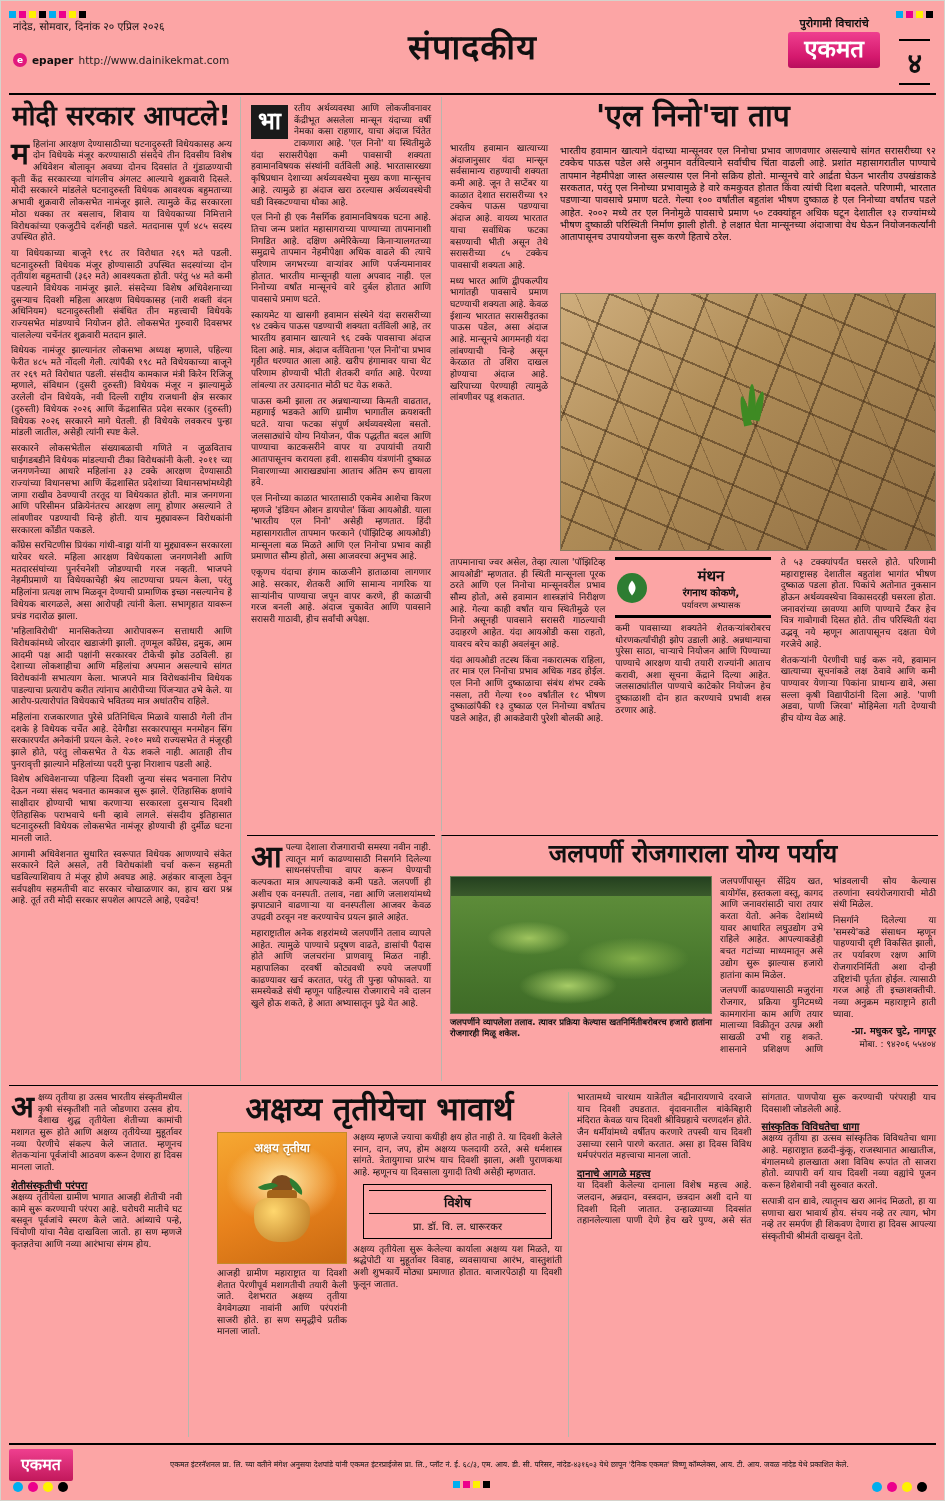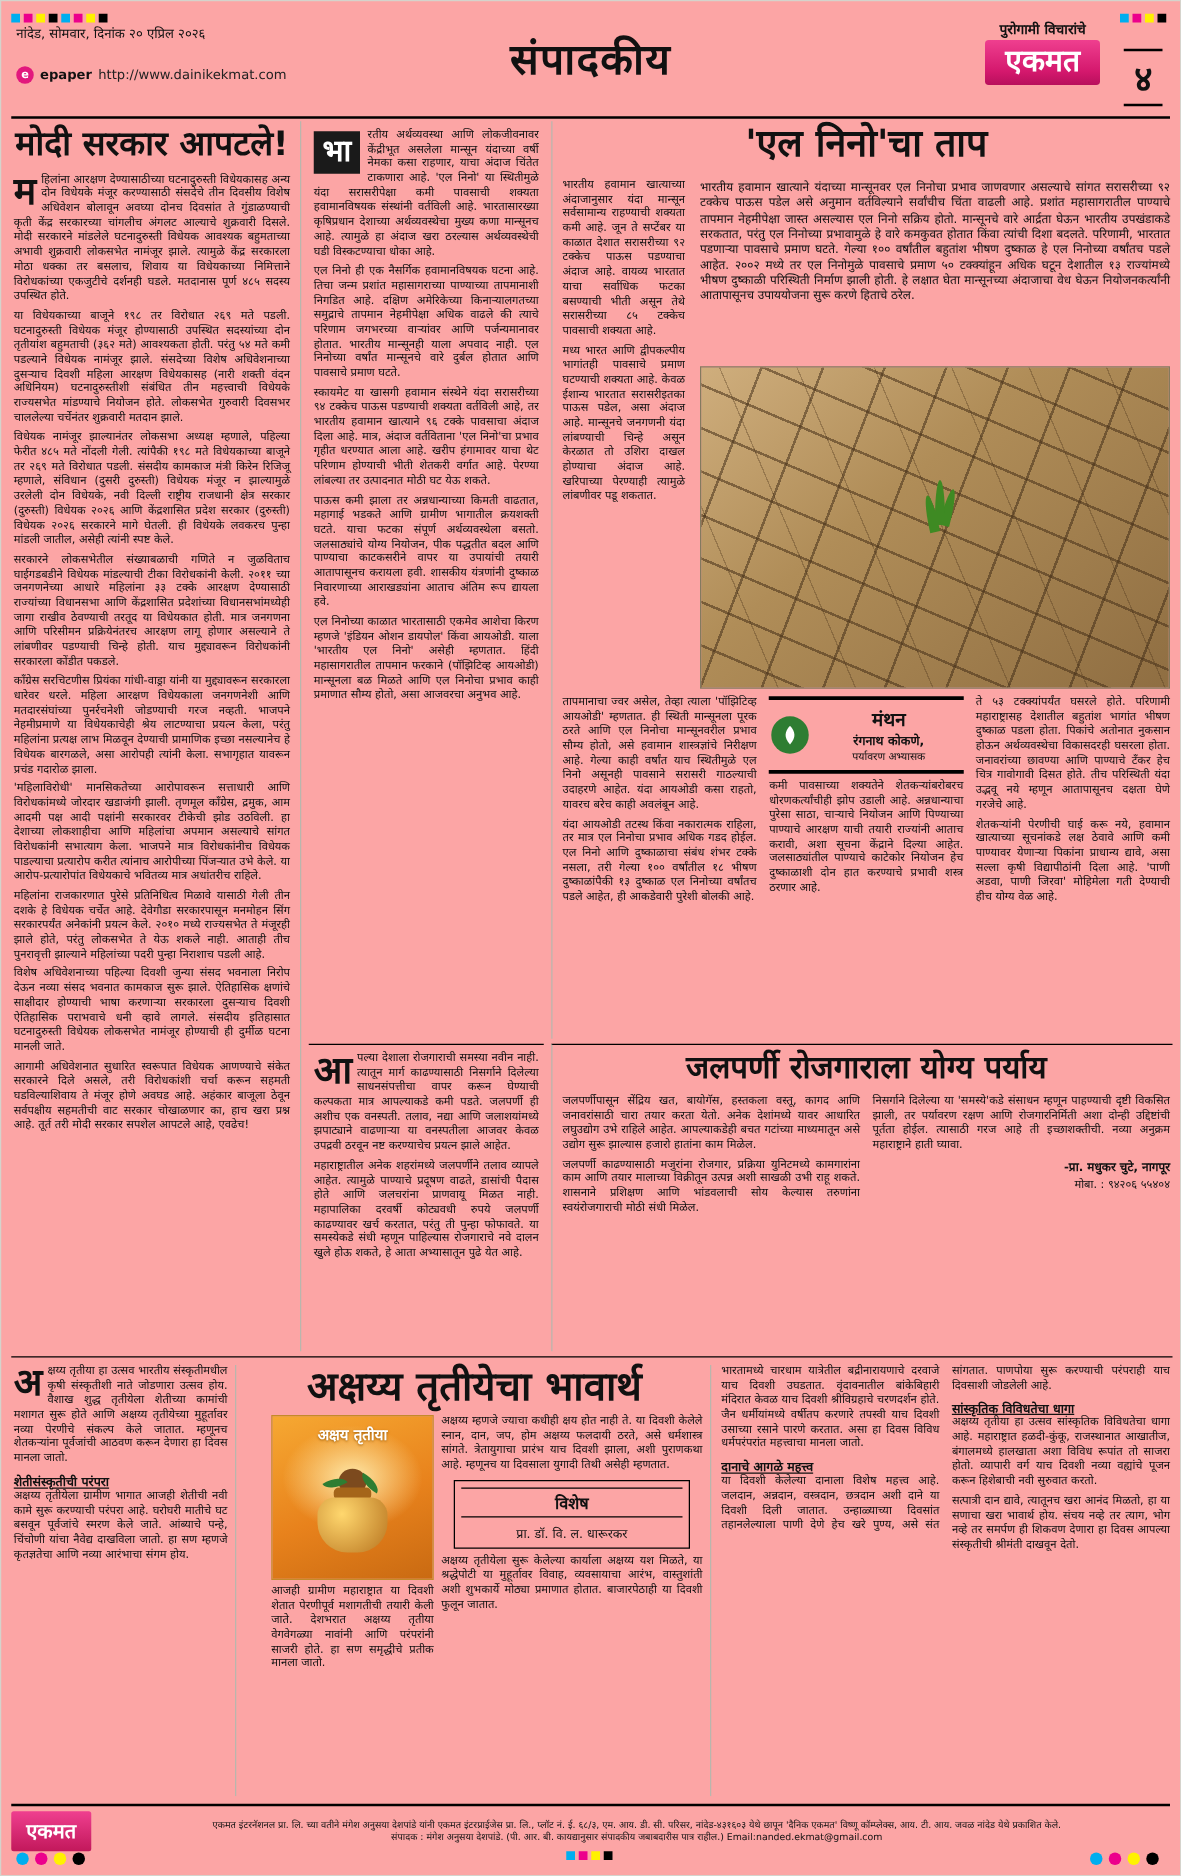--- a/index.html
+++ b/index.html
@@ -162,33 +162,34 @@
     <p class="para">विशेष अधिवेशनाच्या पहिल्या दिवशी जुन्या संसद भवनाला निरोप देऊन नव्या संसद भवनात कामकाज सुरू झाले. ऐतिहासिक क्षणांचे साक्षीदार होण्याची भाषा करणाऱ्या सरकारला दुसऱ्याच दिवशी ऐतिहासिक पराभवाचे धनी व्हावे लागले. संसदीय इतिहासात घटनादुरुस्ती विधेयक लोकसभेत नामंजूर होण्याची ही दुर्मीळ घटना मानली जाते.</p>
     <p class="para">आगामी अधिवेशनात सुधारित स्वरूपात विधेयक आणण्याचे संकेत सरकारने दिले असले, तरी विरोधकांशी चर्चा करून सहमती घडविल्याशिवाय ते मंजूर होणे अवघड आहे. अहंकार बाजूला ठेवून सर्वपक्षीय सहमतीची वाट सरकार चोखाळणार का, हाच खरा प्रश्न आहे. तूर्त तरी मोदी सरकार सपशेल आपटले आहे, एवढेच!</p>
   </div>
 
   <div class="article art-bha">
     <p class="para"><span class="dropcap-box">भा</span><span>रतीय अर्थव्यवस्था आणि लोकजीवनावर केंद्रीभूत असलेला मान्सून यंदाच्या वर्षी नेमका कसा राहणार, याचा अंदाज चिंतेत टाकणारा आहे. 'एल निनो' या स्थितीमुळे यंदा सरासरीपेक्षा कमी पावसाची शक्यता हवामानविषयक संस्थांनी वर्तविली आहे. भारतासारख्या कृषिप्रधान देशाच्या अर्थव्यवस्थेचा मुख्य कणा मान्सूनच आहे. त्यामुळे हा अंदाज खरा ठरल्यास अर्थव्यवस्थेची घडी विस्कटण्याचा धोका आहे.</span></p>
     <p class="para">एल निनो ही एक नैसर्गिक हवामानविषयक घटना आहे. तिचा जन्म प्रशांत महासागराच्या पाण्याच्या तापमानाशी निगडित आहे. दक्षिण अमेरिकेच्या किनाऱ्यालगतच्या समुद्राचे तापमान नेहमीपेक्षा अधिक वाढले की त्याचे परिणाम जगभरच्या वाऱ्यांवर आणि पर्जन्यमानावर होतात. भारतीय मान्सूनही याला अपवाद नाही. एल निनोच्या वर्षांत मान्सूनचे वारे दुर्बल होतात आणि पावसाचे प्रमाण घटते.</p>
     <p class="para">स्कायमेट या खासगी हवामान संस्थेने यंदा सरासरीच्या ९४ टक्केच पाऊस पडण्याची शक्यता वर्तविली आहे, तर भारतीय हवामान खात्याने ९६ टक्के पावसाचा अंदाज दिला आहे. मात्र, अंदाज वर्तविताना 'एल निनो'चा प्रभाव गृहीत धरण्यात आला आहे. खरीप हंगामावर याचा थेट परिणाम होण्याची भीती शेतकरी वर्गात आहे. पेरण्या लांबल्या तर उत्पादनात मोठी घट येऊ शकते.</p>
     <p class="para">पाऊस कमी झाला तर अन्नधान्याच्या किमती वाढतात, महागाई भडकते आणि ग्रामीण भागातील क्रयशक्ती घटते. याचा फटका संपूर्ण अर्थव्यवस्थेला बसतो. जलसाठ्यांचे योग्य नियोजन, पीक पद्धतीत बदल आणि पाण्याचा काटकसरीने वापर या उपायांची तयारी आतापासूनच करायला हवी. शासकीय यंत्रणांनी दुष्काळ निवारणाच्या आराखड्यांना आताच अंतिम रूप द्यायला हवे.</p>
     <p class="para">एल निनोच्या काळात भारतासाठी एकमेव आशेचा किरण म्हणजे 'इंडियन ओशन डायपोल' किंवा आयओडी. याला 'भारतीय एल निनो' असेही म्हणतात. हिंदी महासागरातील तापमान फरकाने (पॉझिटिव्ह आयओडी) मान्सूनला बळ मिळते आणि एल निनोचा प्रभाव काही प्रमाणात सौम्य होतो, असा आजवरचा अनुभव आहे.</p>
+    <p class="para">एकूणच यंदाचा हंगाम काळजीने हाताळावा लागणार आहे. सरकार, शेतकरी आणि सामान्य नागरिक या साऱ्यांनीच पाण्याचा जपून वापर करणे, ही काळाची गरज बनली आहे. अंदाज चुकावेत आणि पावसाने सरासरी गाठावी, हीच सर्वांची अपेक्षा.</p>
   </div>
 
   <div class="article art-aa">
     <p class="para"><span class="dropcap">आ</span><span>पल्या देशाला रोजगाराची समस्या नवीन नाही. त्यातून मार्ग काढण्यासाठी निसर्गाने दिलेल्या साधनसंपत्तीचा वापर करून घेण्याची कल्पकता मात्र आपल्याकडे कमी पडते. जलपर्णी ही अशीच एक वनस्पती. तलाव, नद्या आणि जलाशयांमध्ये झपाट्याने वाढणाऱ्या या वनस्पतीला आजवर केवळ उपद्रवी ठरवून नष्ट करण्याचेच प्रयत्न झाले आहेत.</span></p>
     <p class="para">महाराष्ट्रातील अनेक शहरांमध्ये जलपर्णीने तलाव व्यापले आहेत. त्यामुळे पाण्याचे प्रदूषण वाढते, डासांची पैदास होते आणि जलचरांना प्राणवायू मिळत नाही. महापालिका दरवर्षी कोट्यवधी रुपये जलपर्णी काढण्यावर खर्च करतात, परंतु ती पुन्हा फोफावते. या समस्येकडे संधी म्हणून पाहिल्यास रोजगाराचे नवे दालन खुले होऊ शकते, हे आता अभ्यासातून पुढे येत आहे.</p>
   </div>
 
   <div class="article art-elnino">
     <div class="headline en-head">'एल निनो'चा ताप</div>
     <div class="en-row1">
       <div class="en-leftcol">
         <p class="para">भारतीय हवामान खात्याच्या अंदाजानुसार यंदा मान्सून सर्वसामान्य राहण्याची शक्यता कमी आहे. जून ते सप्टेंबर या काळात देशात सरासरीच्या ९२ टक्केच पाऊस पडण्याचा अंदाज आहे. वायव्य भारतात याचा सर्वाधिक फटका बसण्याची भीती असून तेथे सरासरीच्या ८५ टक्केच पावसाची शक्यता आहे.</p>
-        <p class="para">मध्य भारत आणि द्वीपकल्पीय भागांतही पावसाचे प्रमाण घटण्याची शक्यता आहे. केवळ ईशान्य भारतात सरासरीइतका पाऊस पडेल, असा अंदाज आहे. मान्सूनचे जनगणनी यंदा लांबण्याची चिन्हे असून केरळात तो उशिरा दाखल होण्याचा अंदाज आहे. खरिपाच्या पेरण्याही त्यामुळे लांबणीवर पडू शकतात.</p>
+        <p class="para">मध्य भारत आणि द्वीपकल्पीय भागांतही पावसाचे प्रमाण घटण्याची शक्यता आहे. केवळ ईशान्य भारतात सरासरीइतका पाऊस पडेल, असा अंदाज आहे. मान्सूनचे आगमनही यंदा लांबण्याची चिन्हे असून केरळात तो उशिरा दाखल होण्याचा अंदाज आहे. खरिपाच्या पेरण्याही त्यामुळे लांबणीवर पडू शकतात.</p>
       </div>
       <div class="en-rightstack">
         <div class="en-intro">
           <p class="para">भारतीय हवामान खात्याने यंदाच्या मान्सूनवर एल निनोचा प्रभाव जाणवणार असल्याचे सांगत सरासरीच्या ९२ टक्केच पाऊस पडेल असे अनुमान वर्तविल्याने सर्वांचीच चिंता वाढली आहे. प्रशांत महासागरातील पाण्याचे तापमान नेहमीपेक्षा जास्त असल्यास एल निनो सक्रिय होतो. मान्सूनचे वारे आर्द्रता घेऊन भारतीय उपखंडाकडे सरकतात, परंतु एल निनोच्या प्रभावामुळे हे वारे कमकुवत होतात किंवा त्यांची दिशा बदलते. परिणामी, भारतात पडणाऱ्या पावसाचे प्रमाण घटते. गेल्या १०० वर्षांतील बहुतांश भीषण दुष्काळ हे एल निनोच्या वर्षांतच पडले आहेत. २००२ मध्ये तर एल निनोमुळे पावसाचे प्रमाण ५० टक्क्यांहून अधिक घटून देशातील १३ राज्यांमध्ये भीषण दुष्काळी परिस्थिती निर्माण झाली होती. हे लक्षात घेता मान्सूनच्या अंदाजाचा वेध घेऊन नियोजनकर्त्यांनी आतापासूनच उपाययोजना सुरू करणे हिताचे ठरेल.</p>
         </div>
         <div class="img-drought">
           <div class="sprout s1"></div>
           <div class="sprout s2"></div>
           <div class="sprout s3"></div>
         </div>
@@ -217,20 +218,24 @@
       <div class="en-col">
         <p class="para">ते ५३ टक्क्यांपर्यंत घसरले होते. परिणामी महाराष्ट्रासह देशातील बहुतांश भागांत भीषण दुष्काळ पडला होता. पिकांचे अतोनात नुकसान होऊन अर्थव्यवस्थेचा विकासदरही घसरला होता. जनावरांच्या छावण्या आणि पाण्याचे टँकर हेच चित्र गावोगावी दिसत होते. तीच परिस्थिती यंदा उद्भवू नये म्हणून आतापासूनच दक्षता घेणे गरजेचे आहे.</p>
         <p class="para">शेतकऱ्यांनी पेरणीची घाई करू नये, हवामान खात्याच्या सूचनांकडे लक्ष ठेवावे आणि कमी पाण्यावर येणाऱ्या पिकांना प्राधान्य द्यावे, असा सल्ला कृषी विद्यापीठांनी दिला आहे. 'पाणी अडवा, पाणी जिरवा' मोहिमेला गती देण्याची हीच योग्य वेळ आहे.</p>
       </div>
     </div>
   </div>
 
   <div class="article art-jalparni">
     <div class="headline jp-head">जलपर्णी रोजगाराला योग्य पर्याय</div>
     <div class="jp-row">
+      <div class="jp-imgcol">
+        <div class="img-pond"></div>
+        <div class="jp-caption">जलपर्णीने व्यापलेला तलाव. त्यावर प्रक्रिया केल्यास खतनिर्मितीबरोबरच हजारो हातांना रोजगारही मिळू शकेल.</div>
+      </div>
       <div class="jp-cols">
         <p class="para">जलपर्णीपासून सेंद्रिय खत, बायोगॅस, हस्तकला वस्तू, कागद आणि जनावरांसाठी चारा तयार करता येतो. अनेक देशांमध्ये यावर आधारित लघुउद्योग उभे राहिले आहेत. आपल्याकडेही बचत गटांच्या माध्यमातून असे उद्योग सुरू झाल्यास हजारो हातांना काम मिळेल.</p>
         <p class="para">जलपर्णी काढण्यासाठी मजुरांना रोजगार, प्रक्रिया युनिटमध्ये कामगारांना काम आणि तयार मालाच्या विक्रीतून उत्पन्न अशी साखळी उभी राहू शकते. शासनाने प्रशिक्षण आणि भांडवलाची सोय केल्यास तरुणांना स्वयंरोजगाराची मोठी संधी मिळेल.</p>
         <p class="para">निसर्गाने दिलेल्या या 'समस्ये'कडे संसाधन म्हणून पाहण्याची दृष्टी विकसित झाली, तर पर्यावरण रक्षण आणि रोजगारनिर्मिती अशा दोन्ही उद्दिष्टांची पूर्तता होईल. त्यासाठी गरज आहे ती इच्छाशक्तीची. नव्या अनुक्रम महाराष्ट्राने हाती घ्यावा.</p>
         <div class="jp-byline">-प्रा. मधुकर चुटे, नागपूर</div>
         <div class="jp-phone">मोबा. : ९४२०६ ५५४०४</div>
       </div>
     </div>
   </div>
 
@@ -272,21 +277,20 @@
       <p class="para">अक्षय्य तृतीया हा उत्सव सांस्कृतिक विविधतेचा धागा आहे. महाराष्ट्रात हळदी-कुंकू, राजस्थानात आखातीज, बंगालमध्ये हालखाता अशा विविध रूपांत तो साजरा होतो. व्यापारी वर्ग याच दिवशी नव्या वह्यांचे पूजन करून हिशेबाची नवी सुरुवात करतो.</p>
       <p class="para">सत्पात्री दान द्यावे, त्यातूनच खरा आनंद मिळतो, हा या सणाचा खरा भावार्थ होय. संचय नव्हे तर त्याग, भोग नव्हे तर समर्पण ही शिकवण देणारा हा दिवस आपल्या संस्कृतीची श्रीमंती दाखवून देतो.</p>
     </div>
   </div>
 
   <div class="footer">
     <div class="footer-row">
       <div class="footer-logo">एकमत</div>
       <div class="footer-lines">
         <p>एकमत इंटरनॅशनल प्रा. लि. च्या वतीने मंगेश अनुसया देशपांडे यांनी एकमत इंटरप्राईजेस प्रा. लि., प्लॉट नं. ई. ६८/३, एम. आय. डी. सी. परिसर, नांदेड-४३१६०३ येथे छापून 'दैनिक एकमत' विष्णू कॉम्प्लेक्स, आय. टी. आय. जवळ नांदेड येथे प्रकाशित केले.</p>
-        <p>संपादक : मंगेश अनुसया देशपांडे. (पी. आर. बी. कायद्यानुसार संपादकीय जबाबदारीस पात्र राहील.) Email:nanded.ekmat@gmail.com</p>
       </div>
     </div>
   </div>
 
   <div class="reg-bottom-left">
     <span class="dot col-c"></span><span class="dot col-m"></span><span class="dot col-y"></span><span class="dot col-k"></span>
   </div>
   <div class="reg-bottom-center">
     <span class="sq col-c"></span><span class="sq col-m"></span><span class="sq col-y"></span><span class="sq col-k"></span>
   </div>

